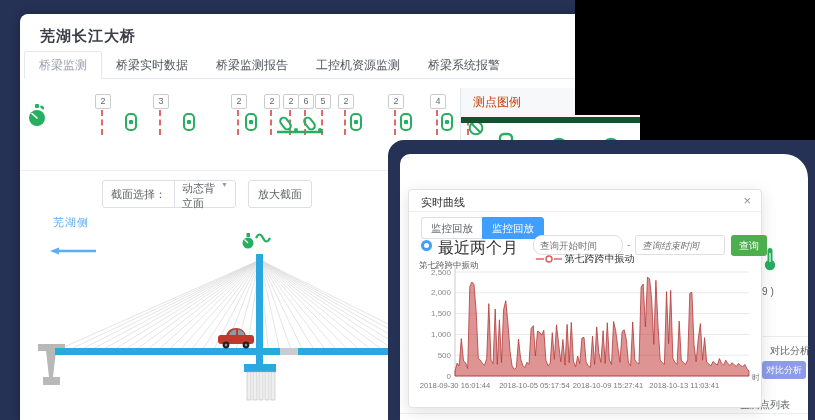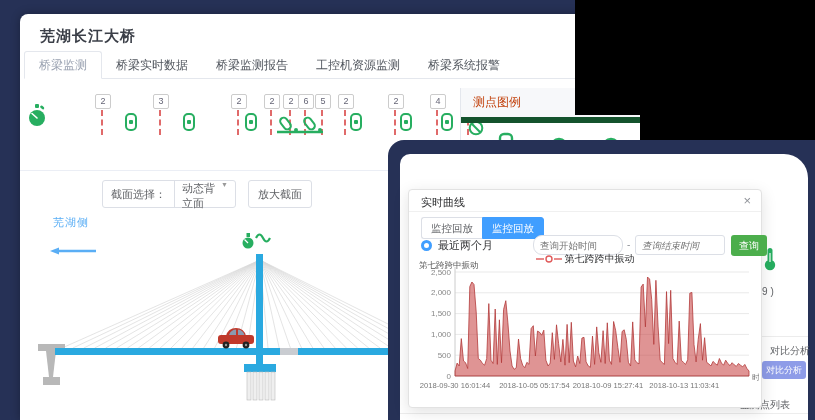--- a/index.html
+++ b/index.html
@@ -71,21 +71,21 @@
   .modal-title{position:absolute;left:12px;top:5px;font-size:11px;color:#303133;}
   .modal-close{position:absolute;right:10px;top:3px;font-size:13px;color:#909399;cursor:pointer;}
   .modal-hr{position:absolute;left:0;top:21px;width:100%;border-top:1px solid #f0f0f0;}
   .modal-tabs{position:absolute;left:12px;top:27px;font-size:0;}
   .mtab{display:inline-block;height:20px;line-height:20px;padding:0 9px;font-size:10.5px;border:1px solid #dcdfe6;
         color:#606266;background:#fff;cursor:pointer;}
   .mtab.first{border-radius:3px 0 0 3px;border-right:none;}
   .mtab.active{background:#409eff;border-color:#409eff;color:#fff;border-radius:0 3px 3px 0;}
   .filter-row{position:absolute;left:12px;top:45px;width:334px;height:22px;}
   .radio{position:absolute;left:0;top:5px;width:5px;height:5px;border:3px solid #409eff;border-radius:50%;background:#fff;}
-  .radio-label{position:absolute;left:17px;top:3px;font-size:11px;color:#303133;}
+  .radio-label{position:absolute;left:17px;top:3px;font-size:16px;color:#303133;}
   .f-inp{position:absolute;top:0;height:20px;border:1px solid #dcdfe6;border-radius:3px;font-size:9.5px;
          padding:0 6px;color:#606266;box-sizing:border-box;font-family:inherit;}
   .inp1{left:112px;width:90px;border-radius:9px;}
   .f-sep{position:absolute;left:206px;top:4px;font-size:10px;color:#909399;}
   .inp2{left:214px;width:90px;font-style:italic;}
   .qbtn{position:absolute;left:310px;top:0;width:36px;height:21px;line-height:21px;text-align:center;background:#4cae4c;
         color:#fff;font-size:10px;border-radius:3px;cursor:pointer;}
   .legend-row{position:absolute;left:0;top:62px;width:100%;text-align:center;font-size:10px;color:#303133;}
   .legend-row svg{vertical-align:middle;margin-right:3px;}
   #chart-svg{position:absolute;left:8px;top:70px;}

